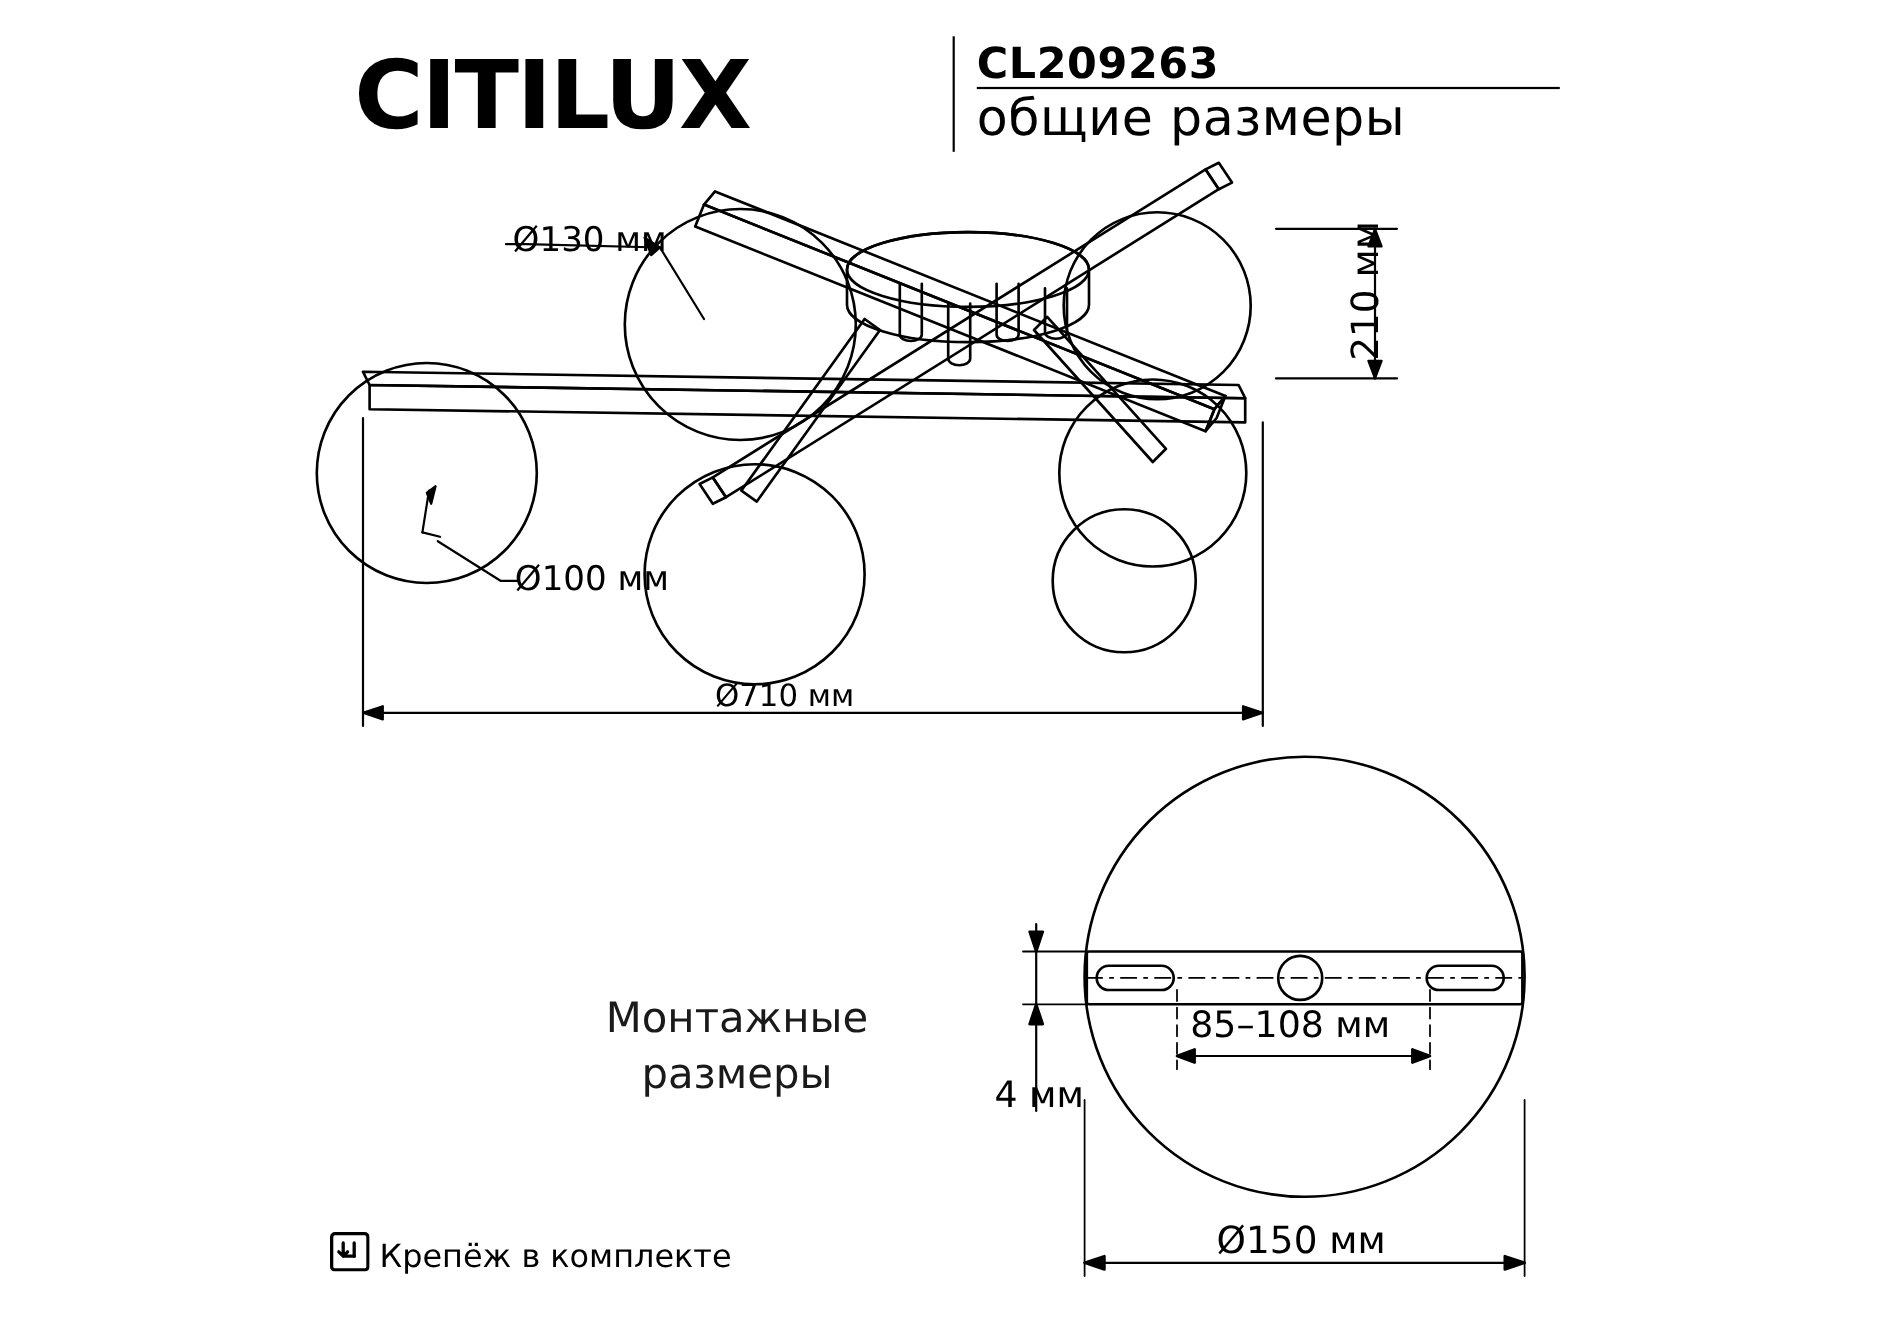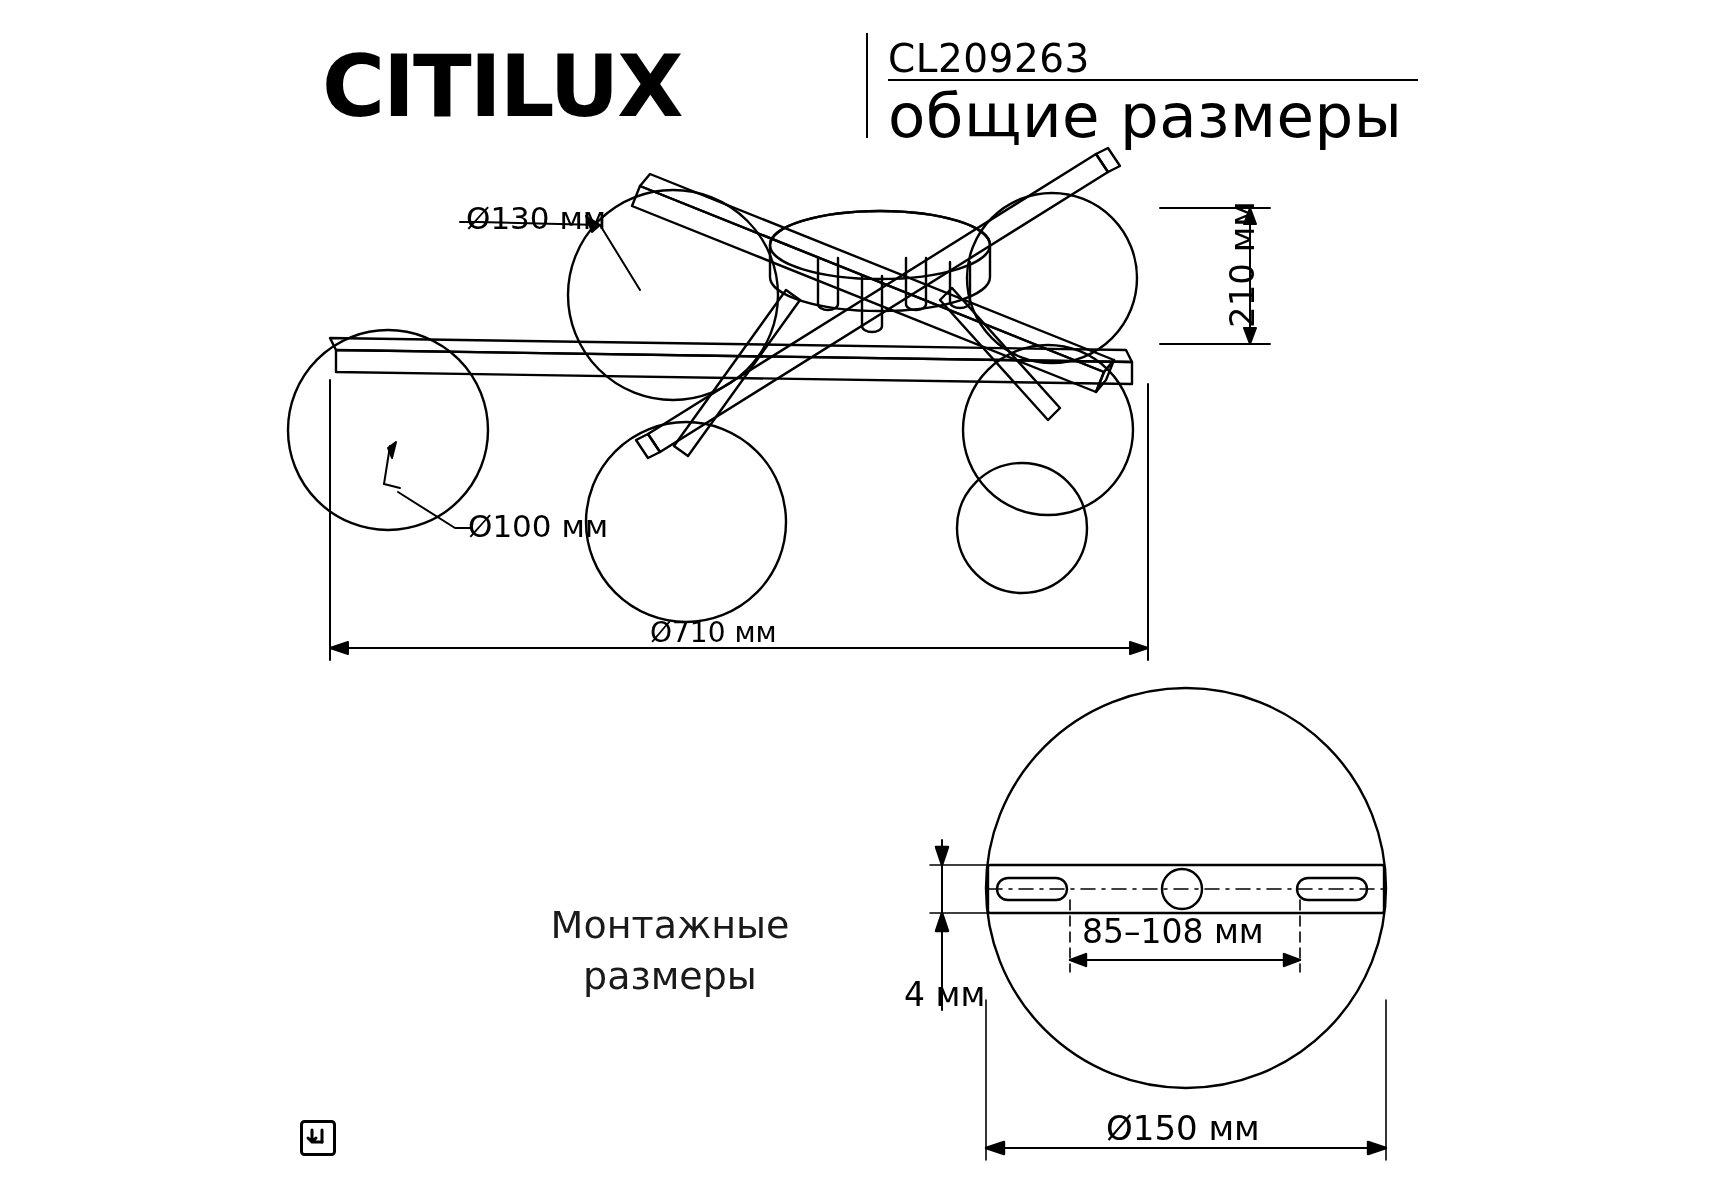--- a/index.html
+++ b/index.html
@@ -29,26 +29,27 @@
     height: 100px;
   }
   .brand svg { display:block; }
   .code {
     position: absolute;
     left: 888px;
     top: 36px;
     font-size: 39px;
     letter-spacing: 0.5px;
     font-family: "DejaVu Sans", "Liberation Sans", sans-serif;
+    font-weight: bold;
   }
   .title-main {
     position: absolute;
     left: 888px;
     top: 80px;
-    font-size: 61px;
+    font-size: 46px;
     letter-spacing: 0.5px;
     text-align: right;
   }
   .vrule {
     position: absolute;
     left: 866px;
     top: 33px;
     width: 2px;
     height: 105px;
     background: #000;
@@ -231,14 +232,15 @@
     <div>размеры</div>
   </div>
 
   <div class="kit-icon">
     <svg width="36" height="36" viewBox="0 0 36 36">
       <rect x="1.5" y="1.5" width="33" height="33" rx="3" fill="none" stroke="#000" stroke-width="3"></rect>
       <path d="M12,10 L12,22 M12,22 L22,22 M12,22 L8,18 M12,22 L16,18" fill="none" stroke="#000" stroke-width="3" stroke-linecap="round" stroke-linejoin="round"></path>
       <path d="M22,10 L22,22" stroke="#000" stroke-width="3" stroke-linecap="round"></path>
     </svg>
   </div>
+  <div class="kit-text">Крепёж в комплекте</div>
 
 </div>
 
 </body></html>

